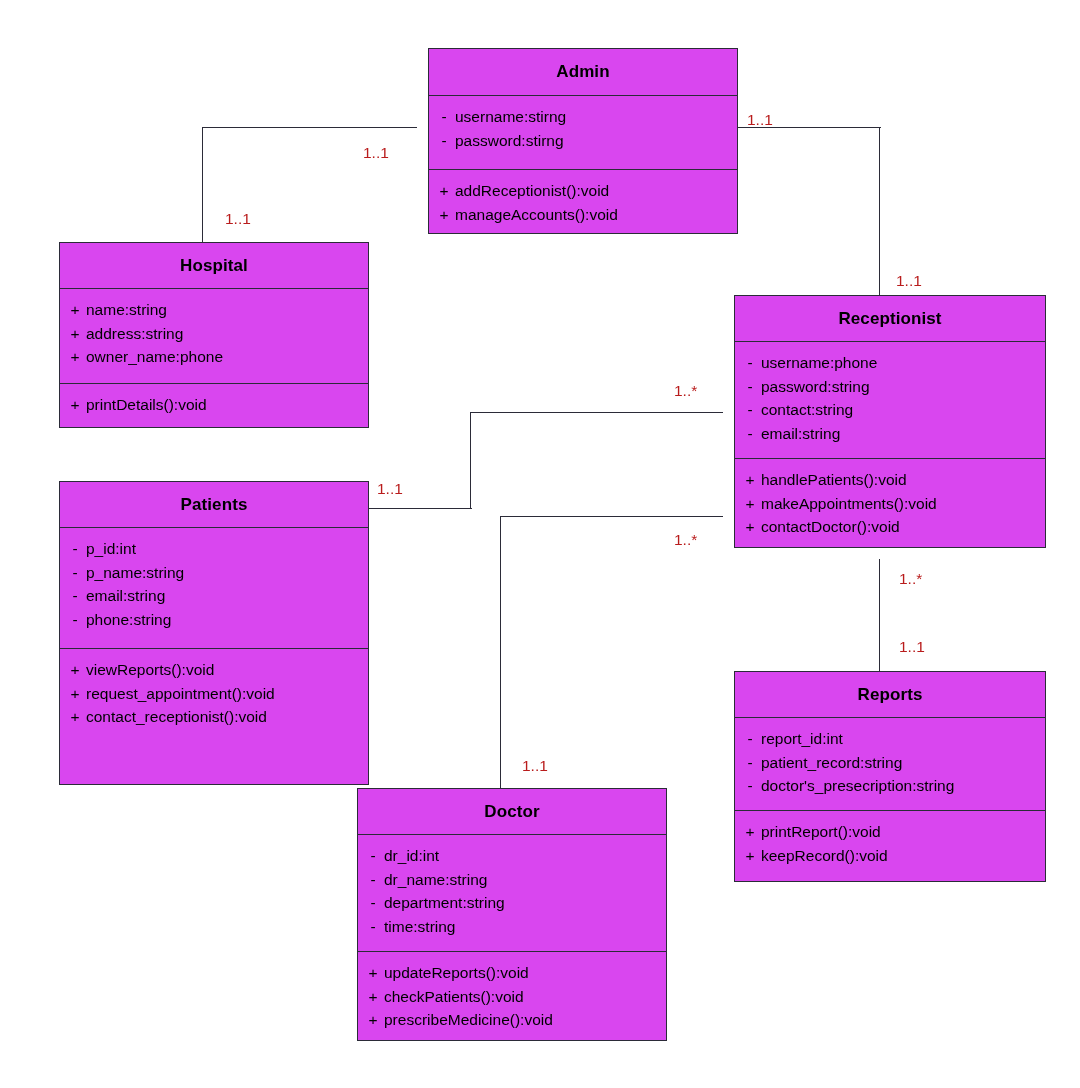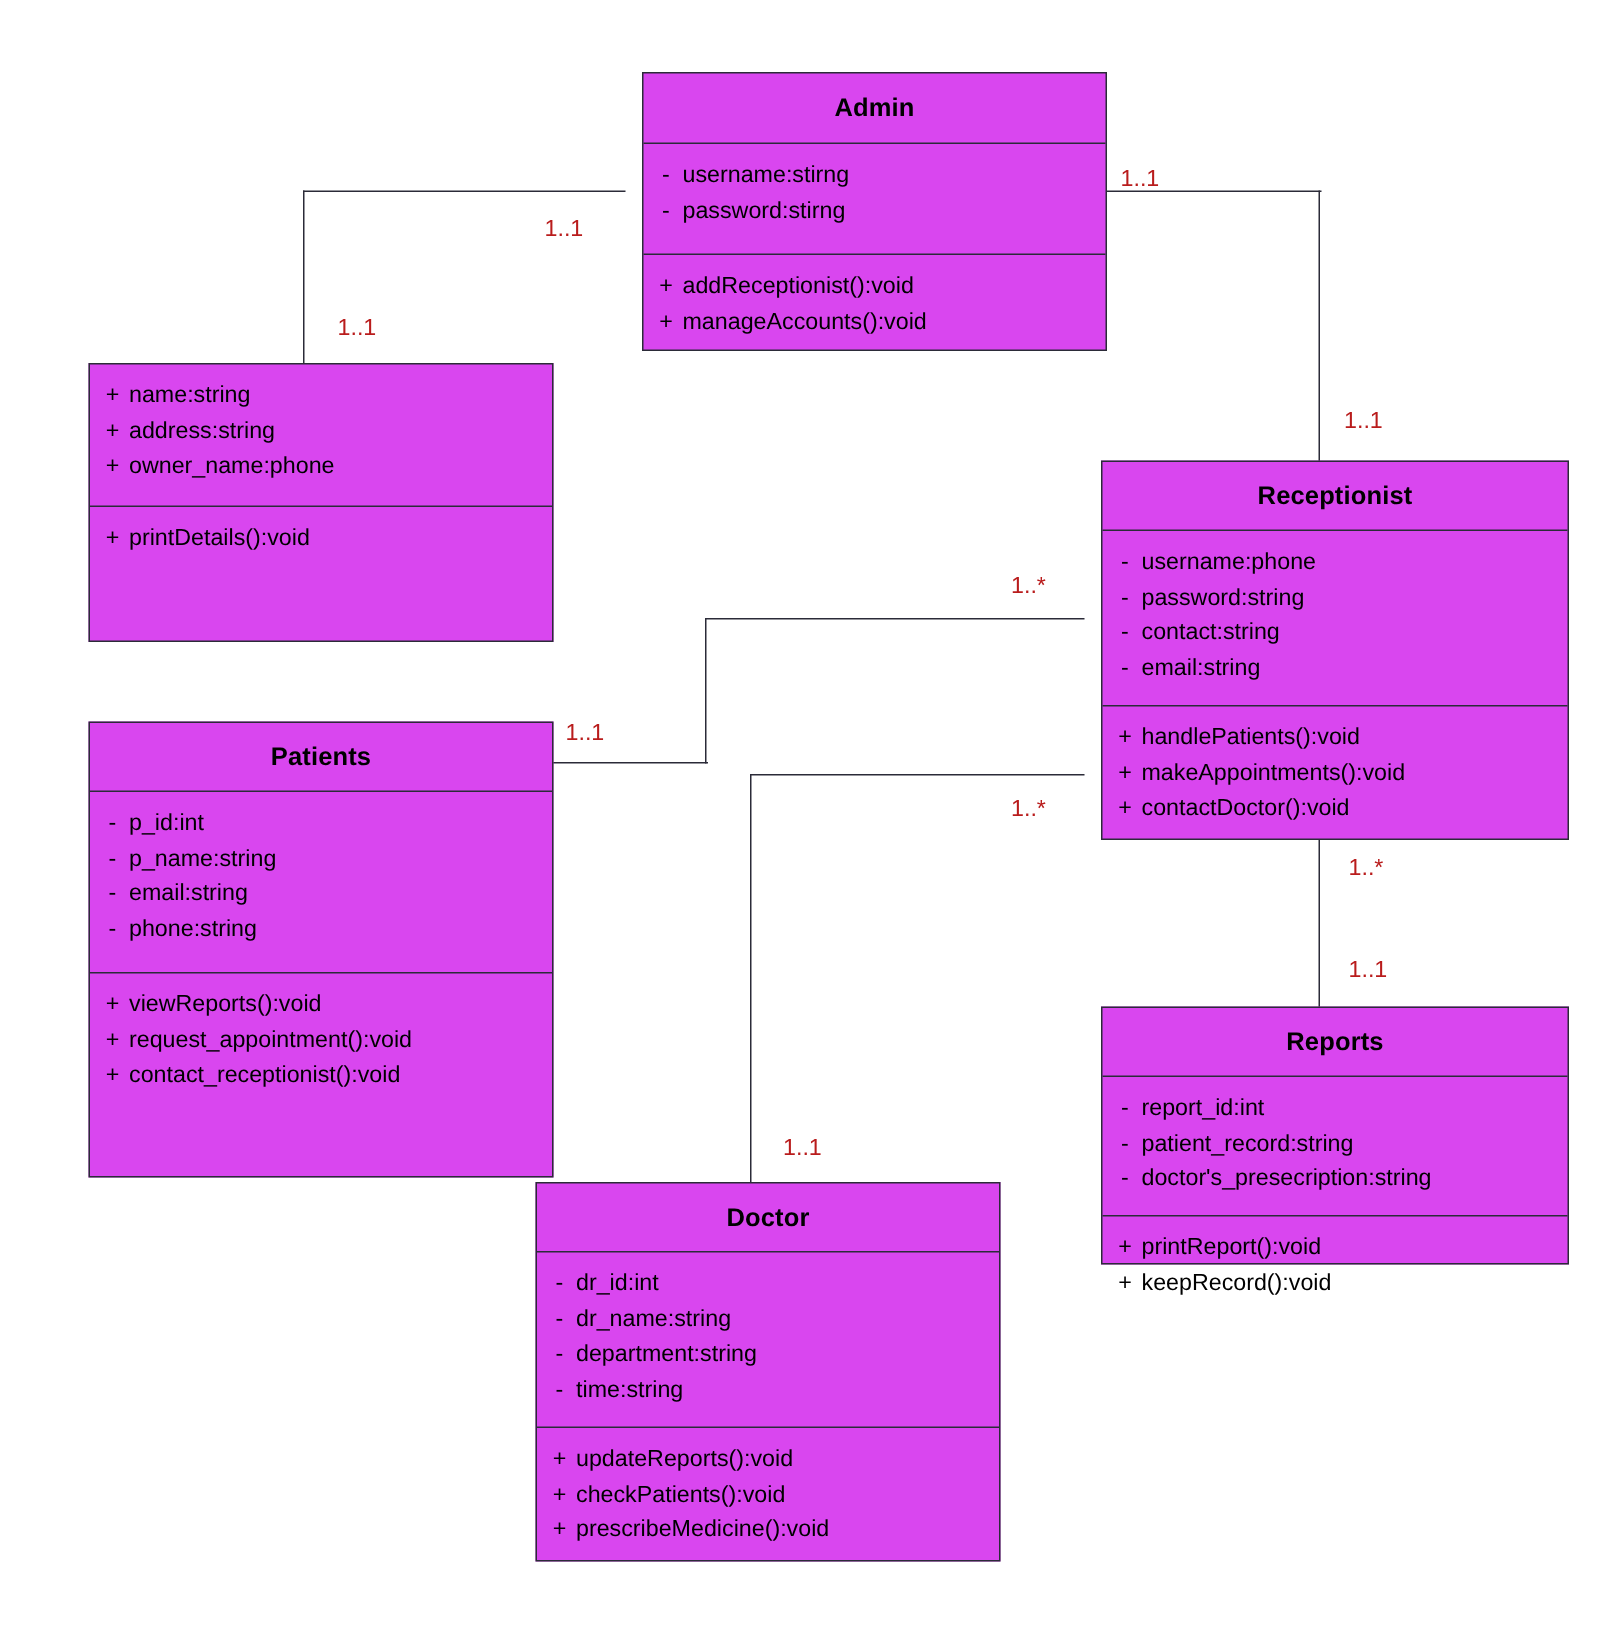--- a/index.html
+++ b/index.html
@@ -130,20 +130,21 @@
         <span class="uml-sig">addReceptionist():void</span>
       </div>
       <div class="uml-row">
         <span class="uml-vis">+</span>
         <span class="uml-sig">manageAccounts():void</span>
       </div>
     </div>
   </div>
 
   <div class="uml-class" style="left:47px; top:242px; width:310px; height:186px;">
+    <div class="uml-header" style="height:46px;">Hospital</div>
     <div class="uml-compartment with-rule" style="height:95px;">
       <div class="uml-row">
         <span class="uml-vis">+</span>
         <span class="uml-sig">name:string</span>
       </div>
       <div class="uml-row">
         <span class="uml-vis">+</span>
         <span class="uml-sig">address:string</span>
       </div>
       <div class="uml-row">
@@ -188,21 +189,21 @@
         <span class="uml-vis">+</span>
         <span class="uml-sig">request_appointment():void</span>
       </div>
       <div class="uml-row">
         <span class="uml-vis">+</span>
         <span class="uml-sig">contact_receptionist():void</span>
       </div>
     </div>
   </div>
 
-  <div class="uml-class" style="left:722px; top:307px; width:312px; height:253px;">
+  <div class="uml-class" style="left:722px; top:295px; width:312px; height:253px;">
     <div class="uml-header" style="height:46px;">Receptionist</div>
     <div class="uml-compartment with-rule" style="height:117px;">
       <div class="uml-row">
         <span class="uml-vis">-</span>
         <span class="uml-sig">username:phone</span>
       </div>
       <div class="uml-row">
         <span class="uml-vis">-</span>
         <span class="uml-sig">password:string</span>
       </div>
@@ -224,21 +225,21 @@
         <span class="uml-vis">+</span>
         <span class="uml-sig">makeAppointments():void</span>
       </div>
       <div class="uml-row">
         <span class="uml-vis">+</span>
         <span class="uml-sig">contactDoctor():void</span>
       </div>
     </div>
   </div>
 
-  <div class="uml-class" style="left:722px; top:671px; width:312px; height:172px;">
+  <div class="uml-class" style="left:722px; top:671px; width:312px; height:211px;">
     <div class="uml-header" style="height:46px;">Reports</div>
     <div class="uml-compartment with-rule" style="height:93px;">
       <div class="uml-row">
         <span class="uml-vis">-</span>
         <span class="uml-sig">report_id:int</span>
       </div>
       <div class="uml-row">
         <span class="uml-vis">-</span>
         <span class="uml-sig">patient_record:string</span>
       </div>

